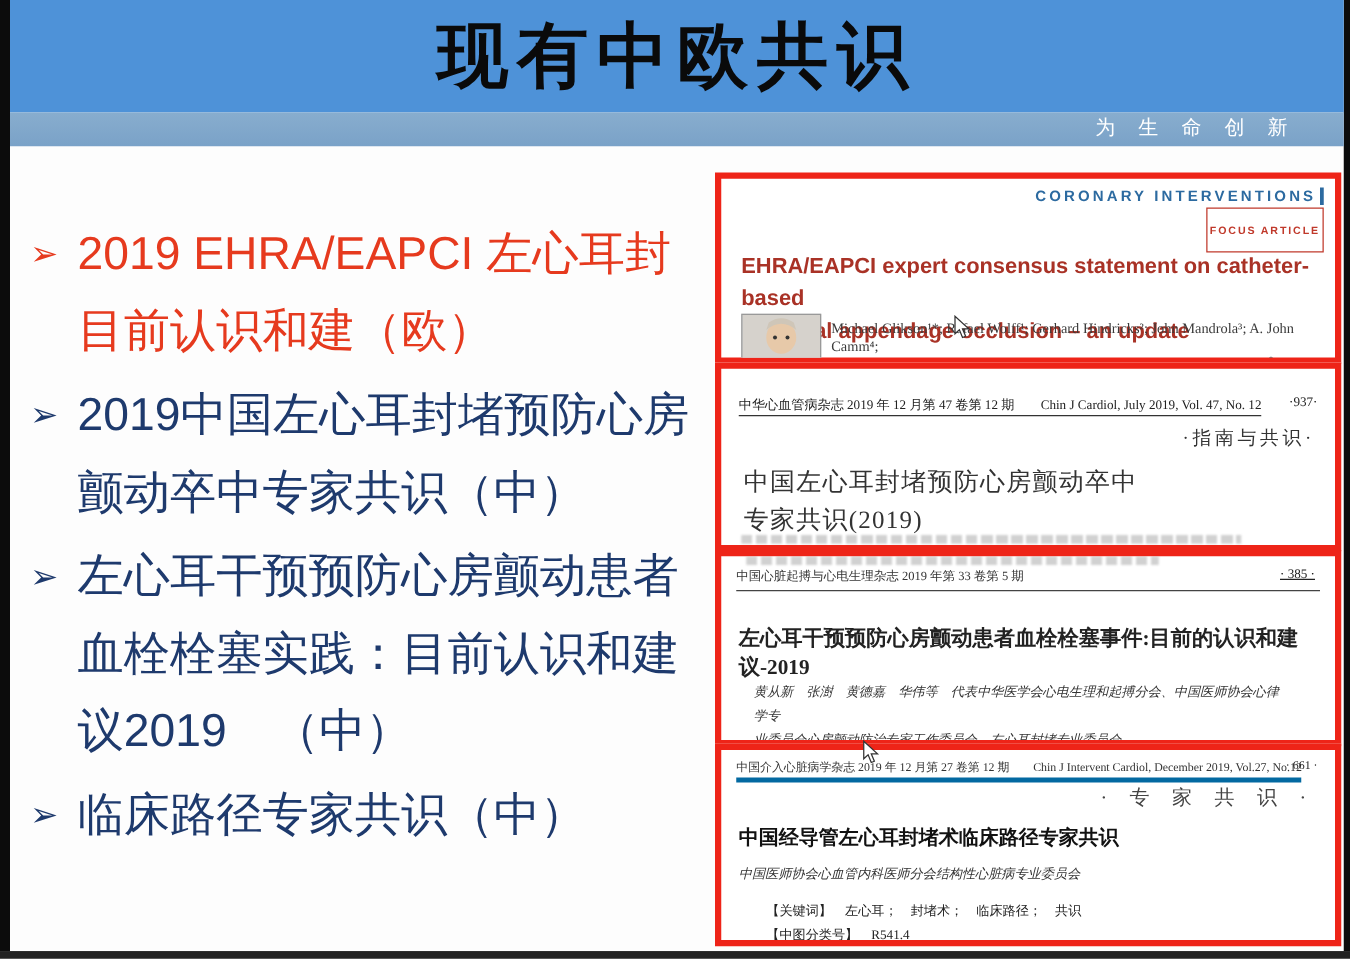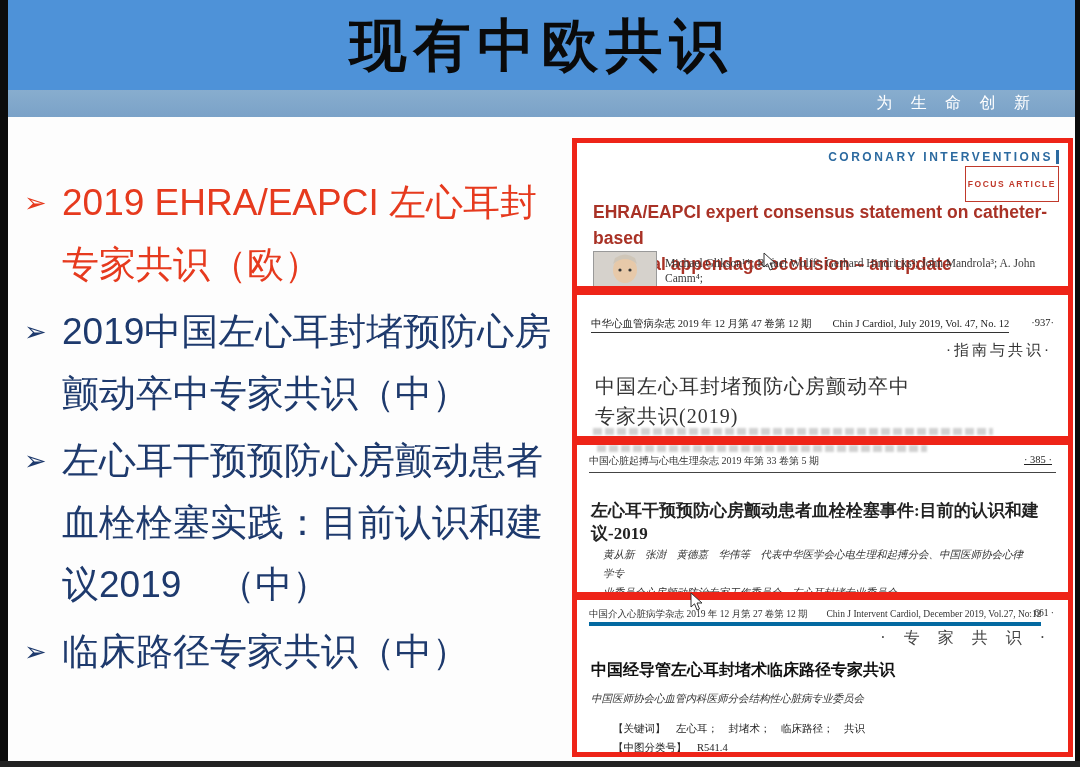--- a/index.html
+++ b/index.html
@@ -84,21 +84,21 @@
   </div>
   <div class="sub-band">
     <div class="watermark">为 生 命 创 新</div>
   </div>
 
   <div class="bullets">
     <div class="bullet red">
       <span class="marker">➢</span>
       <div class="lines">
         <div>2019 EHRA/EAPCI 左心耳封</div>
-        <div>专家共识（欧）</div>
+        <div>目前认识和建（欧）</div>
       </div>
     </div>
     <div class="bullet navy">
       <span class="marker">➢</span>
       <div class="lines">
         <div>2019中国左心耳封堵预防心房</div>
         <div>颤动卒中专家共识（中）</div>
       </div>
     </div>
     <div class="bullet navy">

